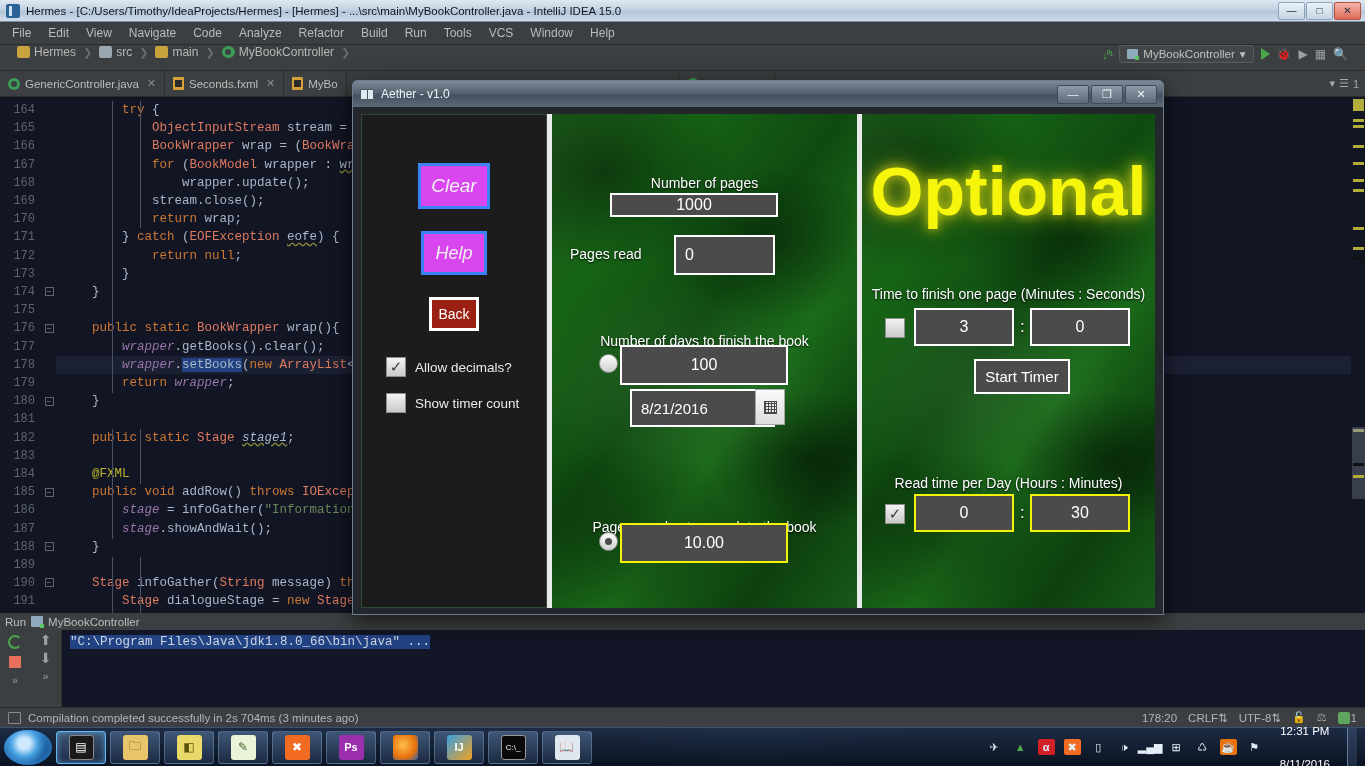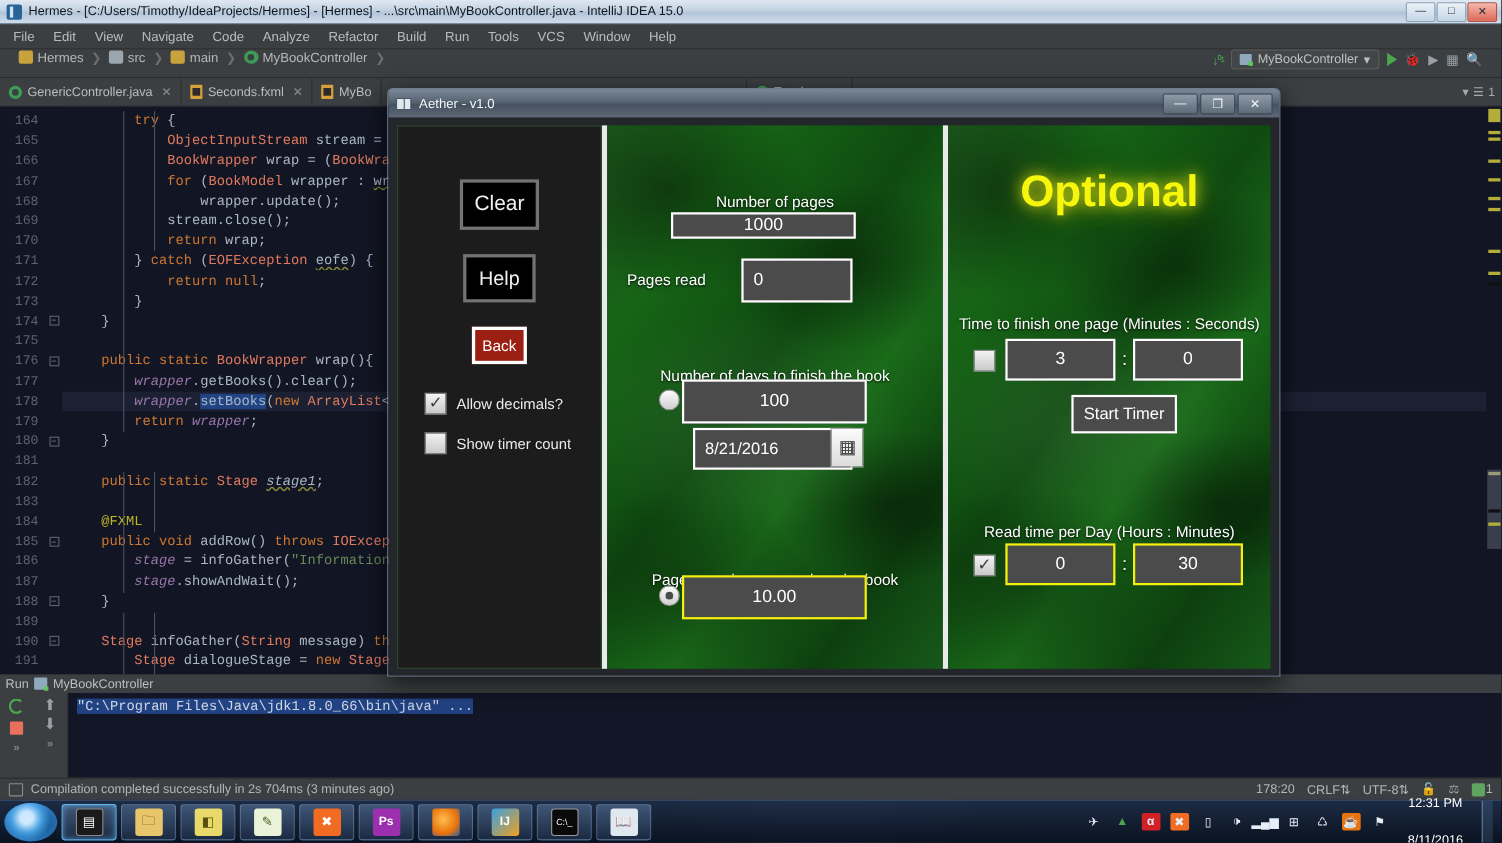--- a/index.html
+++ b/index.html
@@ -157,22 +157,22 @@
       radial-gradient(ellipse 60% 28% at 18% 12%, rgba(0,0,0,.40), transparent 70%),
       radial-gradient(ellipse 55% 22% at 72% 26%, rgba(0,0,0,.35), transparent 70%),
       radial-gradient(ellipse 70% 30% at 40% 55%, rgba(255,255,255,.07), transparent 70%),
       radial-gradient(ellipse 50% 20% at 85% 70%, rgba(0,0,0,.42), transparent 70%),
       radial-gradient(ellipse 65% 25% at 25% 84%, rgba(0,0,0,.30), transparent 70%),
       linear-gradient(125deg,#1d5c1d 0%,#166416 22%,#0f4a10 45%,#1a6b1a 62%,#0d3f0e 82%,#17591a 100%);
   }
   .pane-mid{width:305px;flex:none;position:relative;}
   .pane-right{flex:1;position:relative;}
 
-  .btn-o{border:3px solid #737373;background:#000000;color:#f0f0f0;
-    display:flex;align-items:center;justify-content:center;}
+  .btn-o{border:3px solid #3b82f6;background:#d946ef;color:#f0f0f0;
+    display:flex;align-items:center;justify-content:center;font-style:italic;}
   .btn-clear{width:72px;height:46px;font-size:19px;}
   .btn-help{width:66px;height:44px;font-size:18px;margin-top:22px;}
   .btn-back{width:50px;height:34px;margin-top:22px;background:#9b1f12;border:3px solid #ffffff;
     color:#ffffff;font-size:14px;display:flex;align-items:center;justify-content:center;}
 
   .chkrow{display:flex;align-items:center;gap:9px;margin-top:26px;width:136px;}
   .chkrow.c2{margin-top:16px;}
   .chkbox{width:20px;height:20px;flex:none;border:1px solid #8d8d8d;
     background:linear-gradient(180deg,#f3f3f3,#c9c9c9);display:flex;align-items:center;
     justify-content:center;font-size:15px;color:#3a3a3a;line-height:16px;}
@@ -187,21 +187,21 @@
   .radio{position:absolute;width:19px;height:19px;border-radius:50%;
     background:linear-gradient(180deg,#fdfdfd,#cfcfcf);border:1px solid #9a9a9a;}
   .radio.on::after{content:"";position:absolute;left:5px;top:5px;width:7px;height:7px;
     border-radius:50%;background:#4a4a4a;}
   .calbtn{position:absolute;width:30px;height:36px;
     background:linear-gradient(180deg,#fbfbfb,#dcdcdc);border:1px solid #a7a7a7;
     display:flex;align-items:center;justify-content:center;}
   .calgrid{width:13px;height:13px;border:1px solid #4b4b4b;
     background:repeating-linear-gradient(90deg,#4b4b4b 0 1px,transparent 1px 3px),
                repeating-linear-gradient(0deg,#4b4b4b 0 1px,transparent 1px 3px);}
-  .opt-title{position:absolute;font-size:40px;color:#f6f60d;font-weight:bold;
+  .opt-title{position:absolute;font-size:68px;color:#f6f60d;font-weight:bold;
     text-shadow:0 0 12px #cfcf10,0 0 26px rgba(210,210,20,.75);white-space:nowrap;}
   .colon{position:absolute;font-size:17px;color:#ffffff;text-shadow:0 1px 2px #000;}
   .btn-timer{position:absolute;border:2px solid #ffffff;background:#4b4b4b;color:#ffffff;
     display:flex;align-items:center;justify-content:center;font-size:15px;}
 
   
   #taskbar{position:absolute;left:0;bottom:0;width:1365px;height:39px;
     background:linear-gradient(180deg,rgba(30,45,70,.93),rgba(10,18,32,.97));
     border-top:1px solid rgba(120,160,210,.45);display:flex;align-items:center;gap:4px;
     padding-left:4px;}

